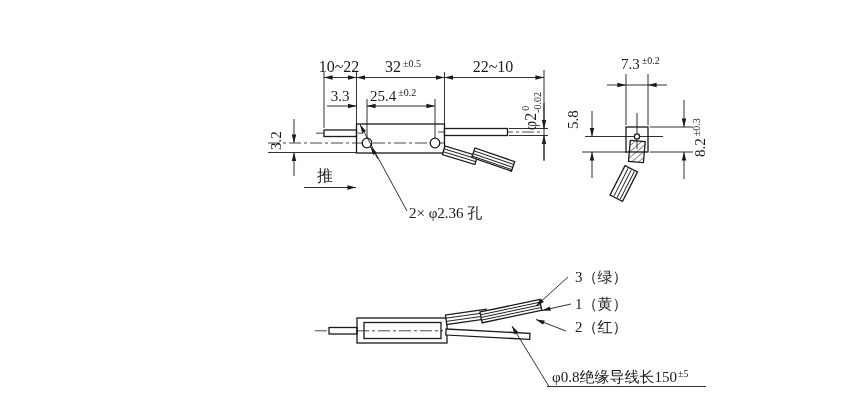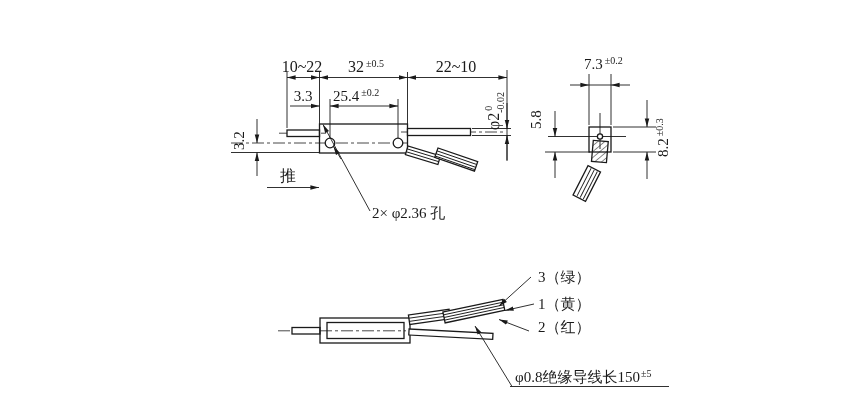--- a/index.html
+++ b/index.html
@@ -1,16 +1,16 @@
 <!DOCTYPE html>
 <html><head>
 <meta charset="utf-8">
 <style>
   html,body{margin:0;padding:0;background:#ffffff;}
-  .canvas{position:relative;width:724px;height:416px;background:#ffffff;overflow:hidden;}
+  .canvas{position:relative;width:724px;height:416px;background:#ffffff;overflow:hidden;margin-left:37px;}
   svg{position:absolute;left:0;top:0;}
   .t{font-family:"Liberation Serif","DejaVu Serif",serif;fill:#1a1a1a;}
   .s16{font-size:16px;}
   .s15{font-size:15px;}
   .s10{font-size:10px;}
   .ol{stroke:#1a1a1a;stroke-width:1.3;fill:none;}
   .olw{stroke:#1a1a1a;stroke-width:1.3;fill:#ffffff;}
   .dim{stroke:#1a1a1a;stroke-width:0.9;fill:none;}
   .thin{stroke:#1a1a1a;stroke-width:0.9;fill:none;}
   .cl{stroke:#1a1a1a;stroke-width:0.8;fill:none;stroke-dasharray:12 3 3 3;}

